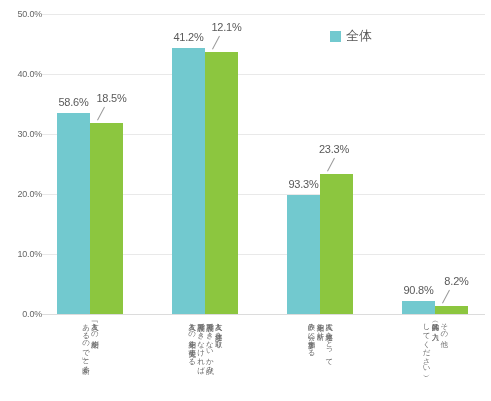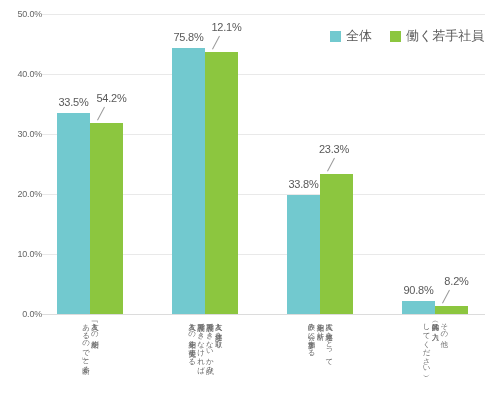--- a/index.html
+++ b/index.html
@@ -140,27 +140,27 @@
         <div class="bar series-0" style="left: 15px; width: 33px; height: 201px; background: rgb(114, 201, 207);"></div>
         <div class="bar series-1" style="left: 48px; width: 33px; height: 190.8px; background: rgb(140, 198, 63);"></div>
         <div class="bar series-0" style="left: 130px; width: 33px; height: 265.8px; background: rgb(114, 201, 207);"></div>
         <div class="bar series-1" style="left: 163px; width: 33px; height: 261.6px; background: rgb(140, 198, 63);"></div>
         <div class="bar series-0" style="left: 245px; width: 33px; height: 118.8px; background: rgb(114, 201, 207);"></div>
         <div class="bar series-1" style="left: 278px; width: 33px; height: 139.8px; background: rgb(140, 198, 63);"></div>
         <div class="bar series-0" style="left: 360px; width: 33px; height: 12.6px; background: rgb(114, 201, 207);"></div>
         <div class="bar series-1" style="left: 393px; width: 33px; height: 8.4px; background: rgb(140, 198, 63);"></div>
       </div>
     <div id="labels">
-        <div class="data-label" style="width: 48px; left: 7.5px; top: 82px;">33.5%</div>
+        <div class="data-label" style="width: 48px; left: 7.5px; top: 82px;">58.6%</div>
         <div class="leader" style="left: 61.5px; top: 93.2px; height: 15px; transform: rotate(28deg);"></div>
-        <div class="data-label" style="width: 48px; left: 45.5px; top: 78.2px;">54.2%</div>
-        <div class="data-label" style="width: 48px; left: 122.5px; top: 17.2px;">75.8%</div>
+        <div class="data-label" style="width: 48px; left: 45.5px; top: 78.2px;">18.5%</div>
+        <div class="data-label" style="width: 48px; left: 122.5px; top: 17.2px;">41.2%</div>
         <div class="leader" style="left: 176.5px; top: 22.4px; height: 15px; transform: rotate(28deg);"></div>
         <div class="data-label" style="width: 48px; left: 160.5px; top: 7.4px;">12.1%</div>
-        <div class="data-label" style="width: 48px; left: 237.5px; top: 164.2px;">33.8%</div>
+        <div class="data-label" style="width: 48px; left: 237.5px; top: 164.2px;">93.3%</div>
         <div class="leader" style="left: 291.5px; top: 144.2px; height: 15px; transform: rotate(28deg);"></div>
         <div class="data-label" style="width: 48px; left: 268px; top: 129.2px;">23.3%</div>
         <div class="data-label" style="width: 48px; left: 352.5px; top: 270.4px;">90.8%</div>
         <div class="leader" style="left: 406.5px; top: 275.6px; height: 15px; transform: rotate(28deg);"></div>
         <div class="data-label" style="width: 48px; left: 390.5px; top: 260.6px;">8.2%</div>
       </div>
   </div>
 
   <div id="yaxis">
       <div class="ytick-label" style="top: 314px;">0.0%</div>
@@ -191,19 +191,15 @@
         <div class="cat-col">（具体的に入力</div>
         <div class="cat-col">してください）</div>
       </div>
     </div>
 
   <div id="legend">
       <div class="legend-item">
         <span class="legend-swatch" style="background: rgb(114, 201, 207);"></span>
         <span class="legend-text">全体</span>
       </div>
-      <div class="legend-item">
-        <span class="legend-swatch" style="background: rgb(140, 198, 63);"></span>
-        <span class="legend-text">働く若手社員</span>
-      </div>
     </div>
 
 </div>
 
 </body></html>

